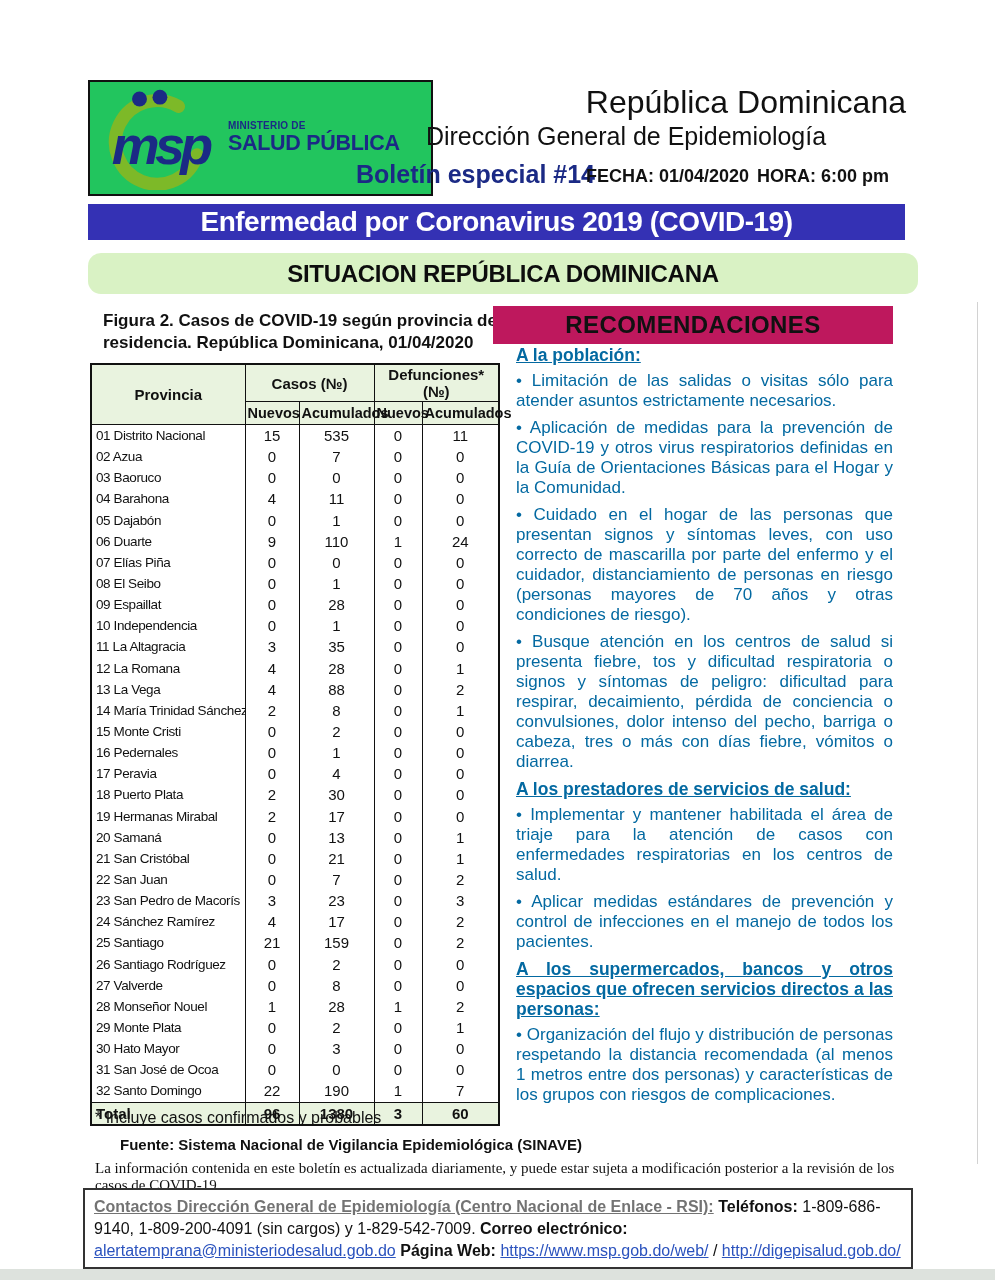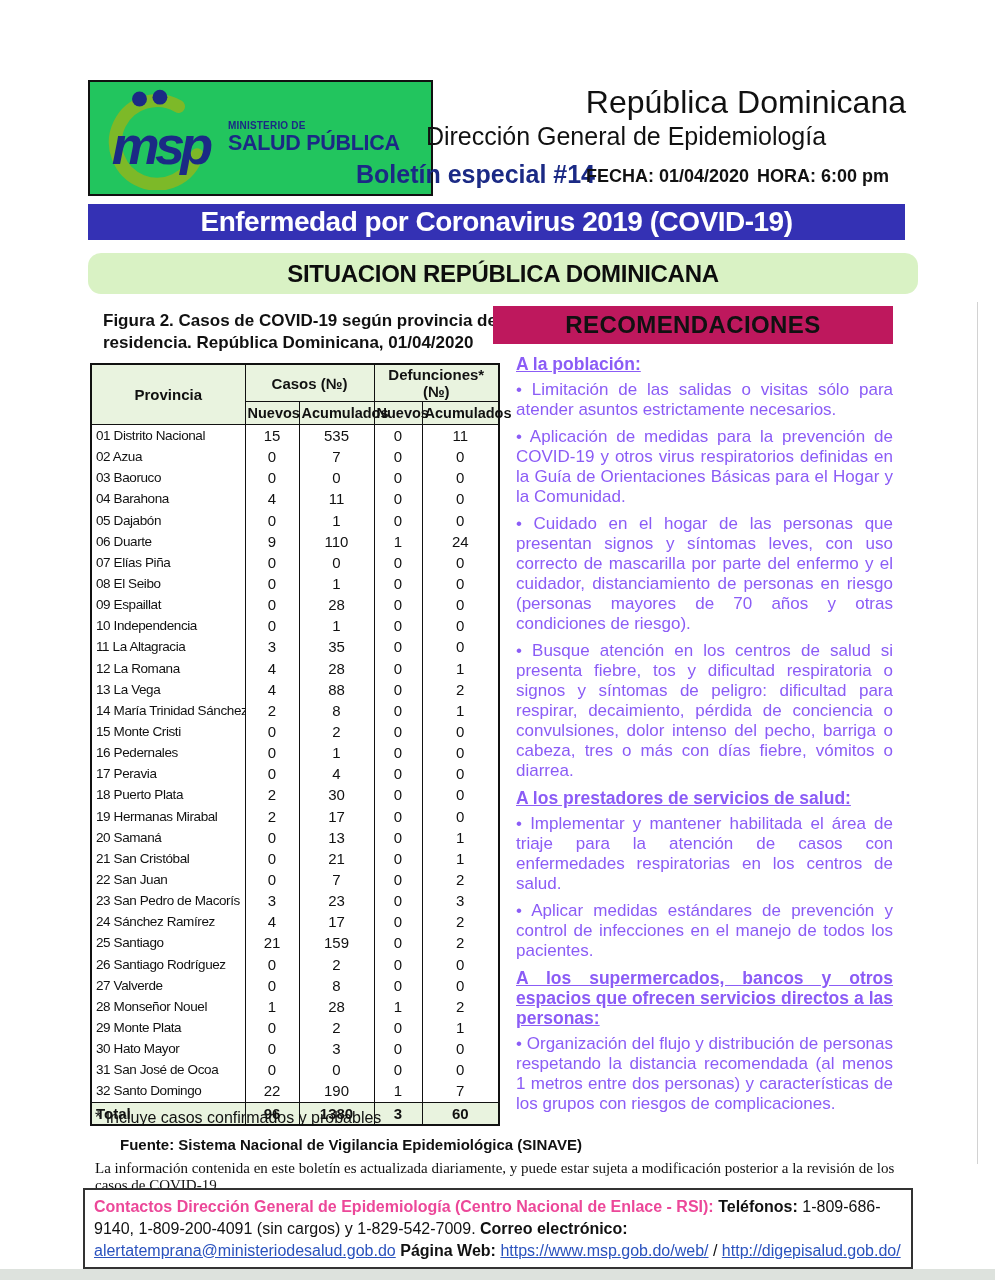--- a/index.html
+++ b/index.html
@@ -37,30 +37,30 @@
   table.prov th.sub{font-size:14.5px;}
   table.prov tbody td{border-left:1.5px solid #111;border-right:1.5px solid #111;font-size:15px;height:21.15px;padding:0 4px;}
   table.prov tbody td.prov-name{font-size:13.5px;letter-spacing:-.4px;white-space:nowrap;overflow:hidden;}
   table.prov td.num{text-align:center;}
   table.prov tfoot td{border:1.5px solid #111;background:#e9f3df;font-weight:bold;font-size:15px;height:21px;padding:0 4px;}
 
   .footnote{position:absolute;left:95px;top:1109px;font-size:16px;}
   .fuente{position:absolute;left:120px;top:1136px;font-size:15px;font-weight:bold;}
 
   
-  .rec-col{position:absolute;left:516px;top:351px;width:377px;font-size:17px;line-height:20px;
-           text-align:justify;color:#8b5cf6;}
+  .rec-col{position:absolute;left:516px;top:342px;width:377px;font-size:17px;line-height:20px;
+           text-align:justify;color:#0369a1;}
   .rec-heading{font-weight:bold;text-decoration:underline;font-size:17.5px;margin:3px 0 6px;text-align:justify;}
   .rec-bullet{margin:0 0 7px;}
 
   
   .disclaimer{position:absolute;left:95px;top:1160px;width:812px;font-family:"Liberation Serif",serif;font-size:15px;}
   .contact-box{position:absolute;left:83px;top:1188px;width:830px;box-sizing:border-box;border:2px solid #333;
                padding:6px 9px;font-size:16px;line-height:1.36;}
-  .c-lead{color:#ec4899;font-weight:bold;}
+  .c-lead{color:#737373;font-weight:bold;text-decoration:underline;}
   .c-bold{font-weight:bold;}
   a.link{color:#2a52be;text-decoration:underline;cursor:pointer;}
 
   .v-line{position:absolute;left:977px;top:302px;width:1px;height:862px;background:#d2d2d2;}
   .bottom-strip{position:absolute;left:0;top:1269px;width:995px;height:11px;background:#dde2dd;}
 </style>
 </head>
 <body>
 
 <div class="logo-box">

